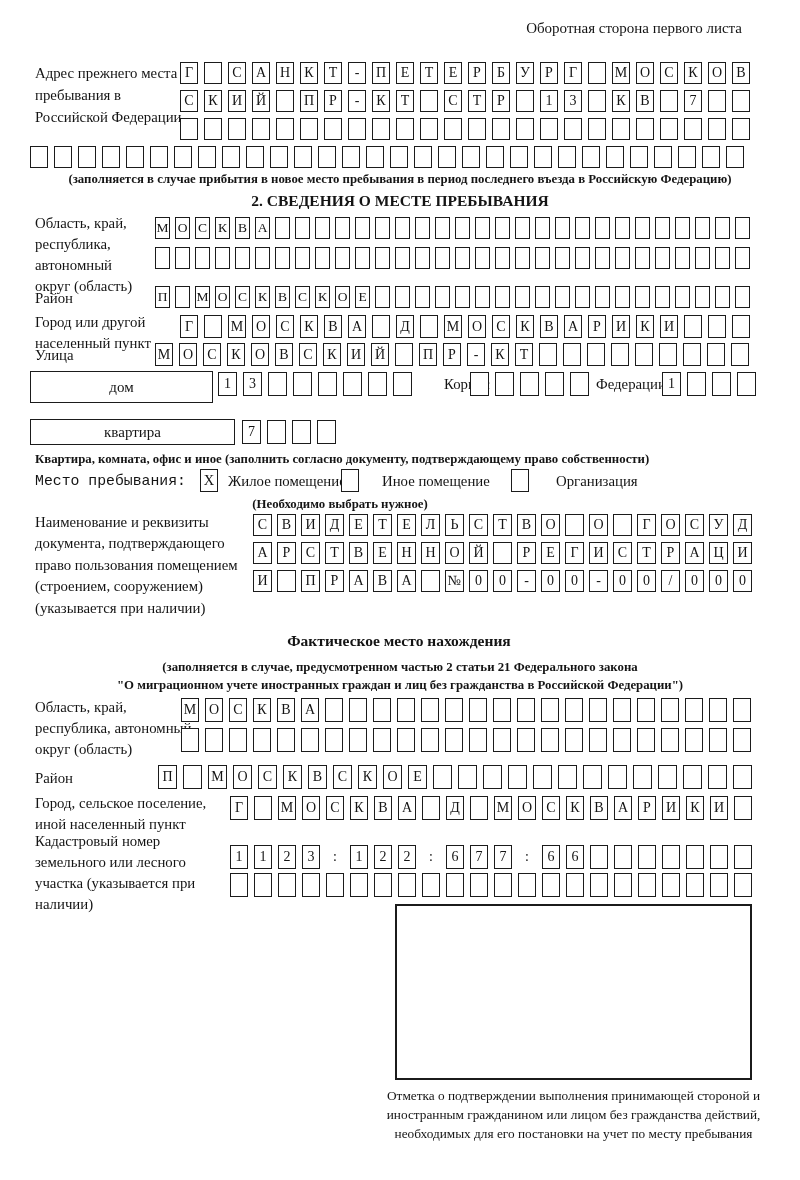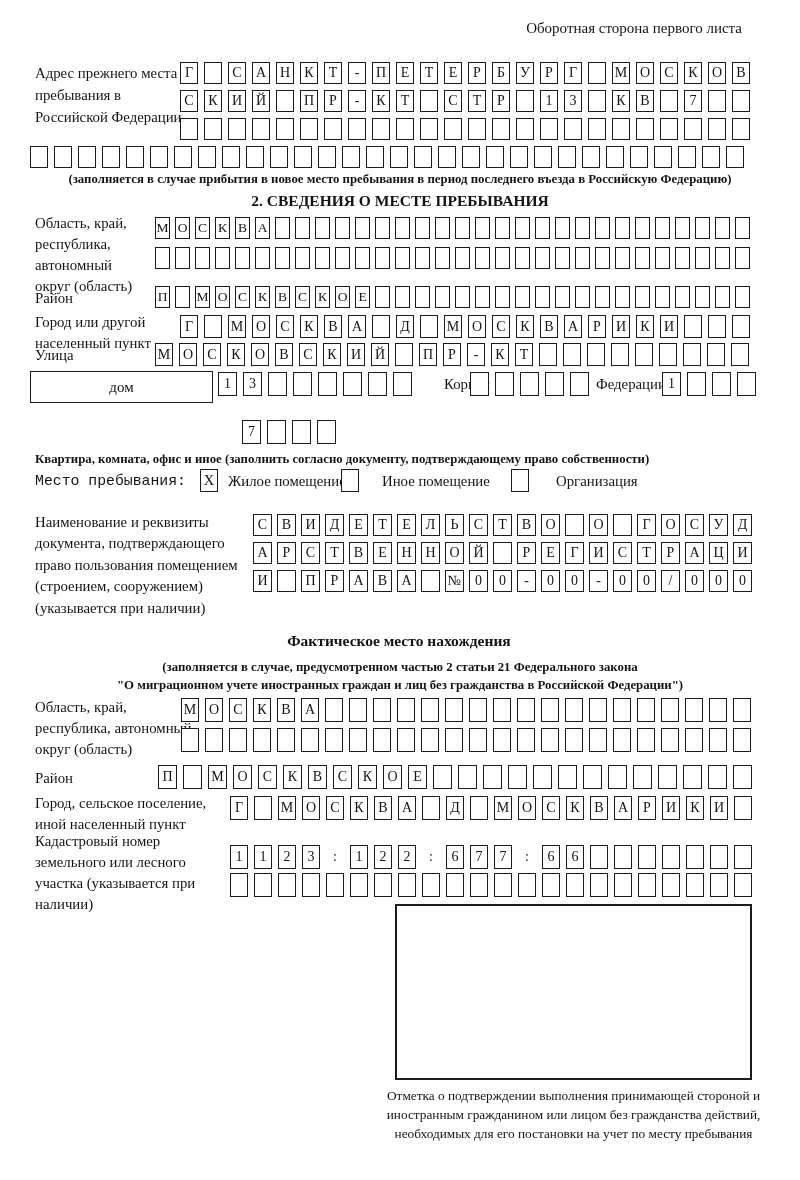--- a/index.html
+++ b/index.html
@@ -335,35 +335,37 @@
       <span class="cell"></span>
     </div>
   <div class="abs lbl" style="left:596px;top:374px;">Федерации</div>
   <div class="boxrow sz-h" style="left:662px;top:372px;">
       <span class="cell">1</span>
       <span class="cell"></span>
       <span class="cell"></span>
       <span class="cell"></span>
     </div>
 
+  <div class="widebox" style="left:30px;top:419px;width:205px;height:26px;">квартира</div>
   <div class="boxrow sz-h" style="left:242px;top:420px;">
       <span class="cell">7</span>
       <span class="cell"></span>
       <span class="cell"></span>
       <span class="cell"></span>
     </div>
   <div class="abs cap" style="left:35px;top:452px;">Квартира, комната, офис и иное (заполнить согласно документу, подтверждающему право собственности)</div>
 
   <div class="abs lbl" style="left:35px;top:471px;font-family:Liberation Mono, monospace;">Место пребывания:</div>
   <div class="cb" style="left:200px;top:469px;">Х</div>
   <div class="abs lbl" style="left:228px;top:471px;">Жилое помещение</div>
   <div class="cb" style="left:341px;top:469px;"></div>
   <div class="abs lbl" style="left:382px;top:471px;">Иное помещение</div>
   <div class="cb" style="left:511px;top:469px;"></div>
   <div class="abs lbl" style="left:556px;top:471px;">Организация</div>
+  <div class="abs cap center" style="left:180px;top:497px;width:320px;">(Необходимо выбрать нужное)</div>
 
   <div class="abs lbl" style="left:35px;top:512px;width:212px;line-height:1.45;">Наименование и реквизиты документа, подтверждающего право пользования помещением (строением, сооружением) (указывается при наличии)</div>
   <div class="boxrow sz-d" style="left:253px;top:514px;">
       <span class="cell">С</span>
       <span class="cell">В</span>
       <span class="cell">И</span>
       <span class="cell">Д</span>
       <span class="cell">Е</span>
       <span class="cell">Т</span>
       <span class="cell">Е</span>

